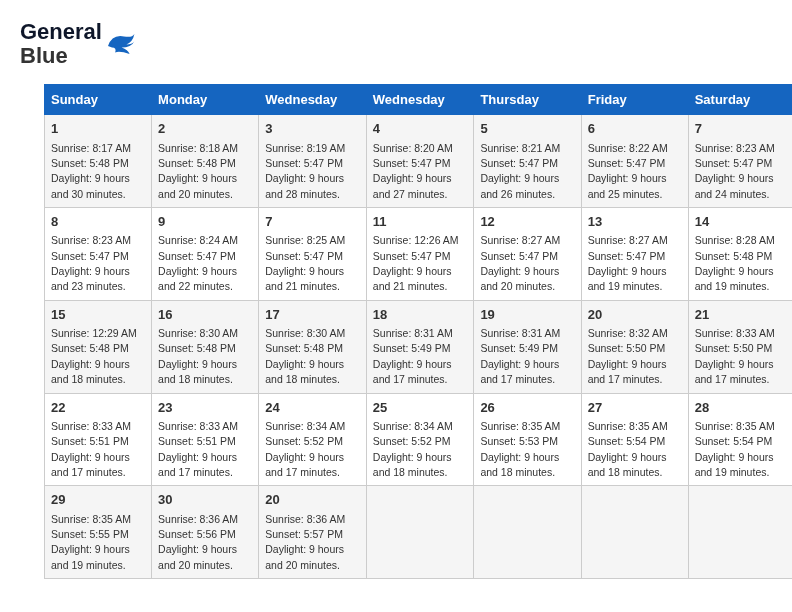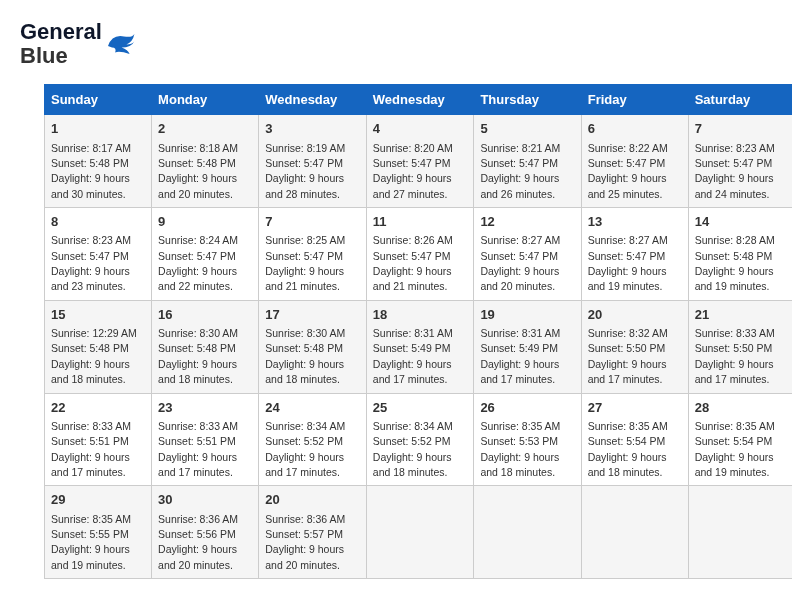--- a/index.html
+++ b/index.html
@@ -129,21 +129,21 @@
         <td><span class="day-num">3</span><span class="day-info">Sunrise: 8:19 AM</span><br><span class="day-info">Sunset: 5:47 PM</span><br><span class="day-info">Daylight: 9 hours and 28 minutes.</span></td>
         <td><span class="day-num">4</span><span class="day-info">Sunrise: 8:20 AM</span><br><span class="day-info">Sunset: 5:47 PM</span><br><span class="day-info">Daylight: 9 hours and 27 minutes.</span></td>
         <td><span class="day-num">5</span><span class="day-info">Sunrise: 8:21 AM</span><br><span class="day-info">Sunset: 5:47 PM</span><br><span class="day-info">Daylight: 9 hours and 26 minutes.</span></td>
         <td><span class="day-num">6</span><span class="day-info">Sunrise: 8:22 AM</span><br><span class="day-info">Sunset: 5:47 PM</span><br><span class="day-info">Daylight: 9 hours and 25 minutes.</span></td>
         <td><span class="day-num">7</span><span class="day-info">Sunrise: 8:23 AM</span><br><span class="day-info">Sunset: 5:47 PM</span><br><span class="day-info">Daylight: 9 hours and 24 minutes.</span></td>
       </tr>
       <tr>
         <td><span class="day-num">8</span><span class="day-info">Sunrise: 8:23 AM</span><br><span class="day-info">Sunset: 5:47 PM</span><br><span class="day-info">Daylight: 9 hours and 23 minutes.</span></td>
         <td><span class="day-num">9</span><span class="day-info">Sunrise: 8:24 AM</span><br><span class="day-info">Sunset: 5:47 PM</span><br><span class="day-info">Daylight: 9 hours and 22 minutes.</span></td>
         <td><span class="day-num">7</span><span class="day-info">Sunrise: 8:25 AM</span><br><span class="day-info">Sunset: 5:47 PM</span><br><span class="day-info">Daylight: 9 hours and 21 minutes.</span></td>
-        <td><span class="day-num">11</span><span class="day-info">Sunrise: 8:26 AM</span><br><span class="day-info">Sunset: 5:47 PM</span><br><span class="day-info">Daylight: 9 hours and 21 minutes.</span></td>
+        <td><span class="day-num">11</span><span class="day-info">Sunrise: 12:26 AM</span><br><span class="day-info">Sunset: 5:47 PM</span><br><span class="day-info">Daylight: 9 hours and 21 minutes.</span></td>
         <td><span class="day-num">12</span><span class="day-info">Sunrise: 8:27 AM</span><br><span class="day-info">Sunset: 5:47 PM</span><br><span class="day-info">Daylight: 9 hours and 20 minutes.</span></td>
         <td><span class="day-num">13</span><span class="day-info">Sunrise: 8:27 AM</span><br><span class="day-info">Sunset: 5:47 PM</span><br><span class="day-info">Daylight: 9 hours and 19 minutes.</span></td>
         <td><span class="day-num">14</span><span class="day-info">Sunrise: 8:28 AM</span><br><span class="day-info">Sunset: 5:48 PM</span><br><span class="day-info">Daylight: 9 hours and 19 minutes.</span></td>
       </tr>
       <tr>
         <td><span class="day-num">15</span><span class="day-info">Sunrise: 12:29 AM</span><br><span class="day-info">Sunset: 5:48 PM</span><br><span class="day-info">Daylight: 9 hours and 18 minutes.</span></td>
         <td><span class="day-num">16</span><span class="day-info">Sunrise: 8:30 AM</span><br><span class="day-info">Sunset: 5:48 PM</span><br><span class="day-info">Daylight: 9 hours and 18 minutes.</span></td>
         <td><span class="day-num">17</span><span class="day-info">Sunrise: 8:30 AM</span><br><span class="day-info">Sunset: 5:48 PM</span><br><span class="day-info">Daylight: 9 hours and 18 minutes.</span></td>
         <td><span class="day-num">18</span><span class="day-info">Sunrise: 8:31 AM</span><br><span class="day-info">Sunset: 5:49 PM</span><br><span class="day-info">Daylight: 9 hours and 17 minutes.</span></td>
         <td><span class="day-num">19</span><span class="day-info">Sunrise: 8:31 AM</span><br><span class="day-info">Sunset: 5:49 PM</span><br><span class="day-info">Daylight: 9 hours and 17 minutes.</span></td>

